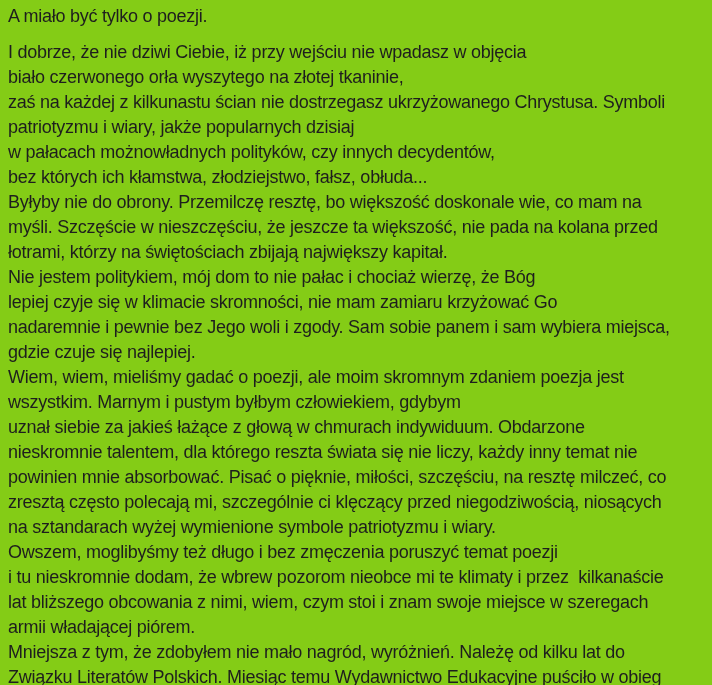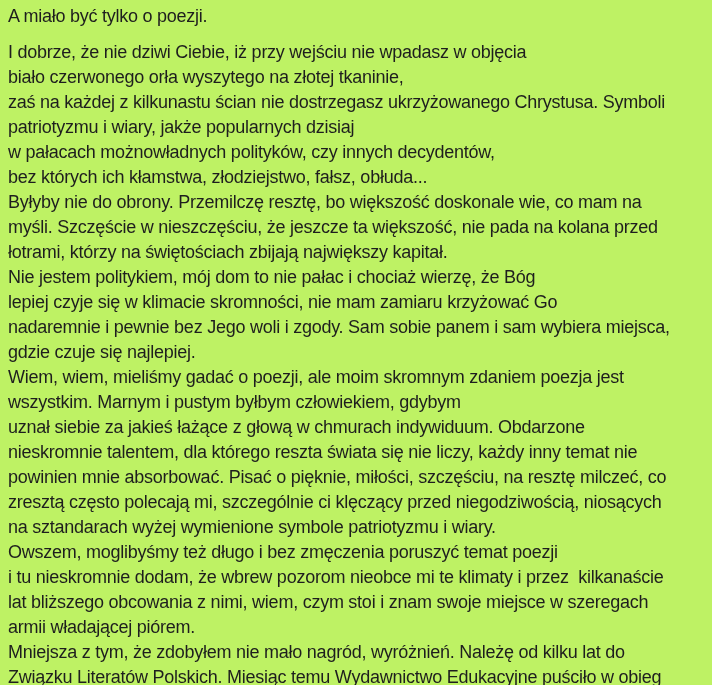--- a/index.html
+++ b/index.html
@@ -10,21 +10,21 @@
   body {
     width: 712px;
     height: 685px;
     overflow: hidden;
   }
   .page {
     box-sizing: border-box;
     width: 712px;
     height: 685px;
     padding: 4px 0 0 8px;
-    background: #bef264;
+    background: #84cc16;
     font-family: "Liberation Sans", "DejaVu Sans", sans-serif;
     font-size: 18px;
     line-height: 25px;
     letter-spacing: -0.25px;
     color: #1e1e1e;
   }
   .para {
     margin: 0;
     white-space: pre-wrap; 
   }

